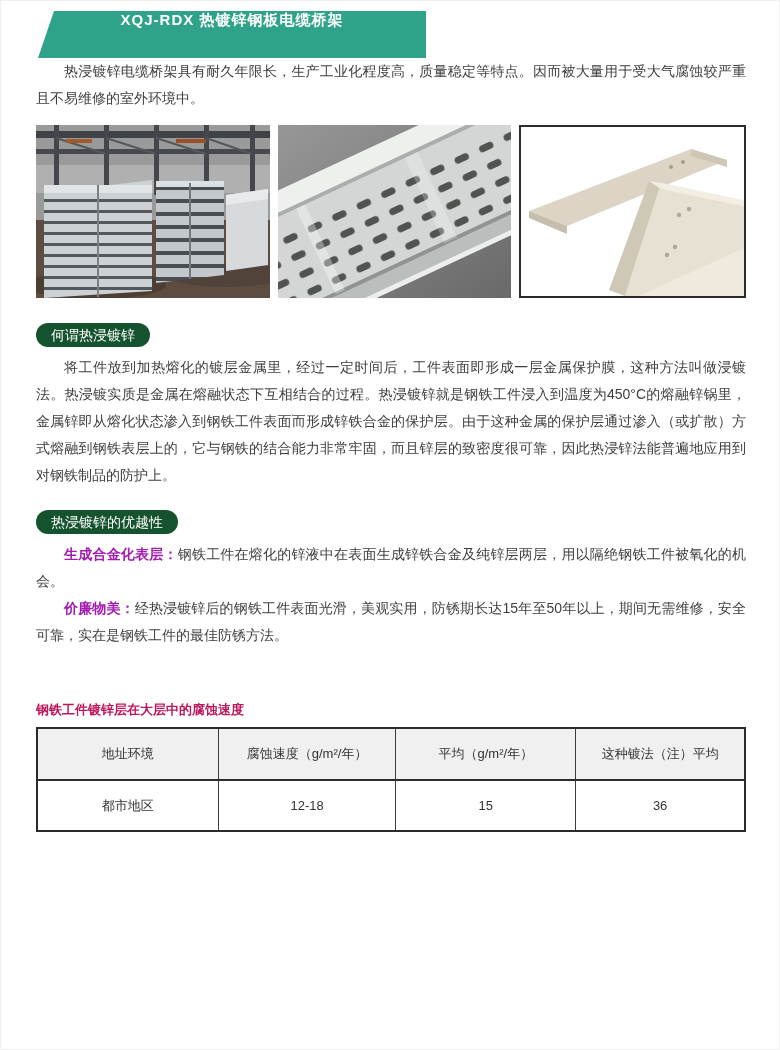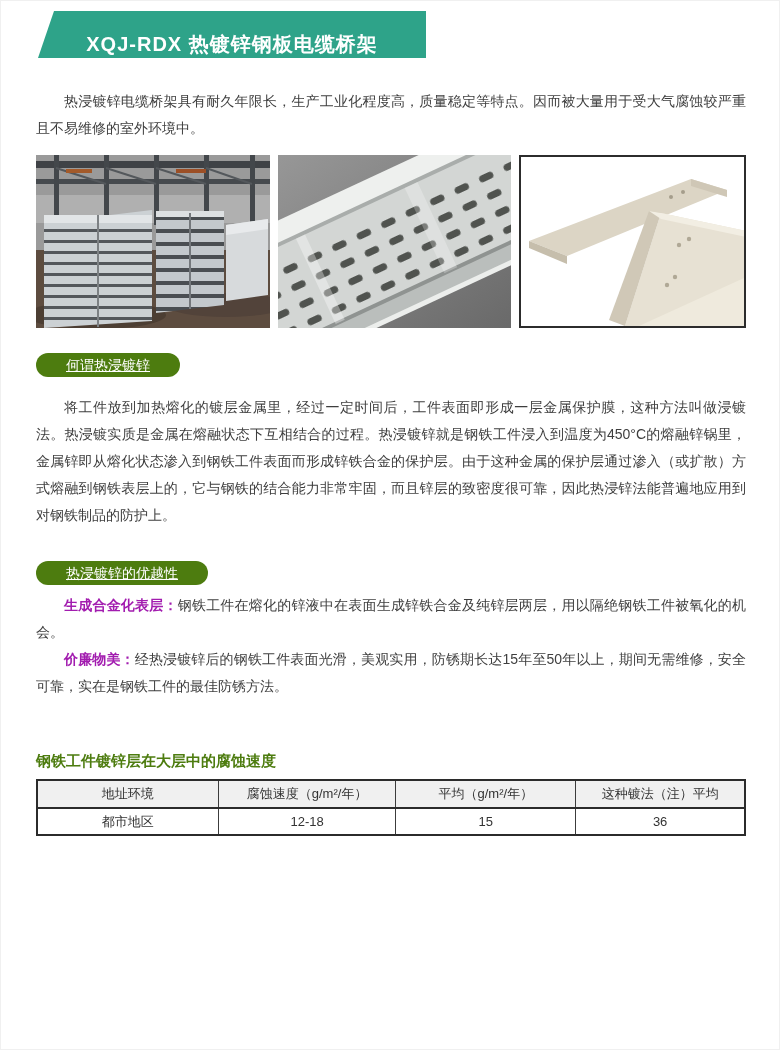--- a/index.html
+++ b/index.html
@@ -4,47 +4,47 @@
 <style>
   html,body{margin:0;padding:0;}
   body{
     width:780px;height:1050px;background:#ffffff;position:relative;
     font-family:"Liberation Sans","DejaVu Sans",sans-serif;color:#3e3e3e;
     box-sizing:border-box;border:1px solid #f0f0f0;overflow:hidden;
   }
   .banner{
     margin:10px 0 0 37px;width:388px;height:47px;background:#2ea389;
     clip-path:polygon(16px 0,100% 0,100% 100%,0 100%);
-    color:#fff;font-size:20px;font-weight:bold;letter-spacing:1px;
-    display:flex;align-items:flex-end;justify-content:center;
+    color:#fff;font-size:15px;font-weight:bold;letter-spacing:1px;
+    display:flex;align-items:flex-start;justify-content:center;
   }
   .content{padding:0 33px 0 35px;}
   .para{font-size:14px;line-height:27px;text-indent:2em;margin:0;text-align:justify;}
-  .intro{margin-top:30px;}
+  .intro{}
   .photos{display:flex;gap:8px;margin-top:13px;}
   .photo{height:173px;overflow:hidden;}
   .photo svg{display:block;}
   .photo.bordered{border:2px solid #2c2c2c;box-sizing:border-box;}
   .pill{
-    display:inline-block;background:#4d7c0f;color:#fff;font-size:14px;
-    line-height:24px;padding:0 30px;border-radius:12px;text-decoration:underline;
+    display:inline-block;background:#14532d;color:#fff;font-size:14px;
+    line-height:24px;padding:0 15px;border-radius:12px;
   }
   .section-what .pill{margin-top:25px;}
-  .section-what .para{margin-top:17px;}
-  .section-adv .pill{margin-top:32px;}
+  .section-what .para{margin-top:7px;}
+  .section-adv .pill{margin-top:21px;}
   .section-adv .bullets{margin-top:7px;}
   .bullet{font-size:14px;line-height:27px;text-indent:2em;margin:0;text-align:justify;}
   .bullet b{color:#a21caf;}
-  .table-title{font-size:15px;font-weight:bold;color:#4d7c0f;margin:52px 0 8px 0;font-family:Liberation Mono, monospace;}
+  .table-title{font-size:13px;font-weight:bold;color:#be185d;margin:52px 0 8px 0;font-family:Liberation Mono, monospace;}
   table.data{
     width:710px;border-collapse:collapse;font-size:13px;color:#333;
     border:2px solid #2b2b2b;table-layout:fixed;
   }
   table.data th,table.data td{
-    border:1px solid #3c3c3c;text-align:center;padding:0;height:25px;font-weight:normal;
+    border:1px solid #3c3c3c;text-align:center;padding:12px;height:25px;font-weight:normal;
   }
   table.data th{background:#f0f0f0;height:26px;border-bottom:2px solid #2b2b2b;}
   col.c1{width:25.6%;} col.c2{width:25.1%;} col.c3{width:25.4%;} col.c4{width:23.9%;}
 </style>
 </head>
 <body>
 
 <div class="banner">
   <span>XQJ-RDX 热镀锌钢板电缆桥架</span>
 </div>

